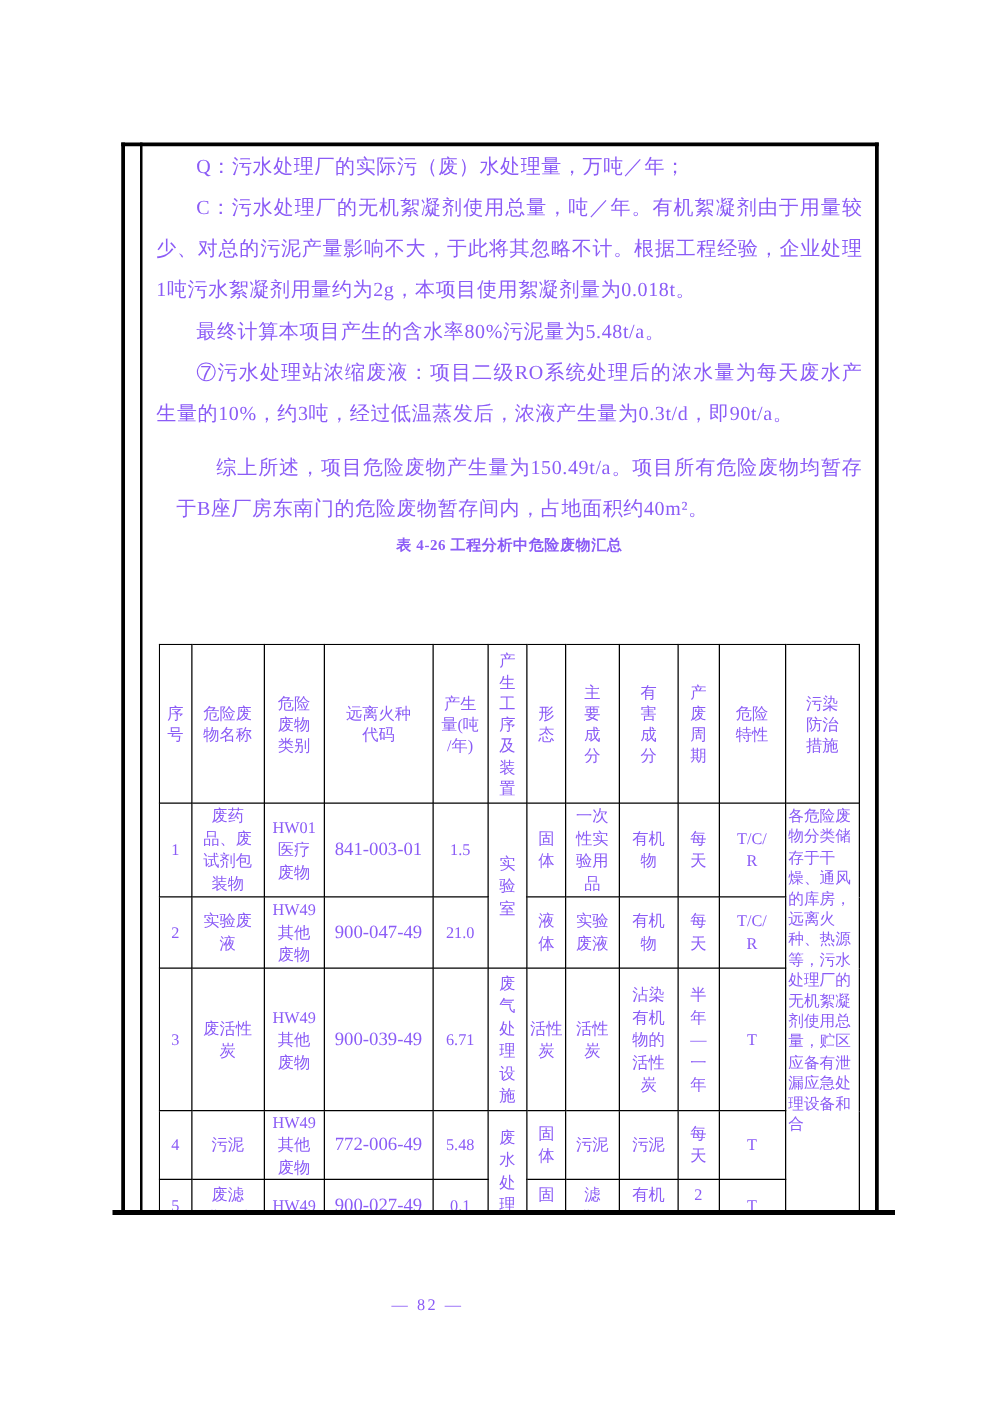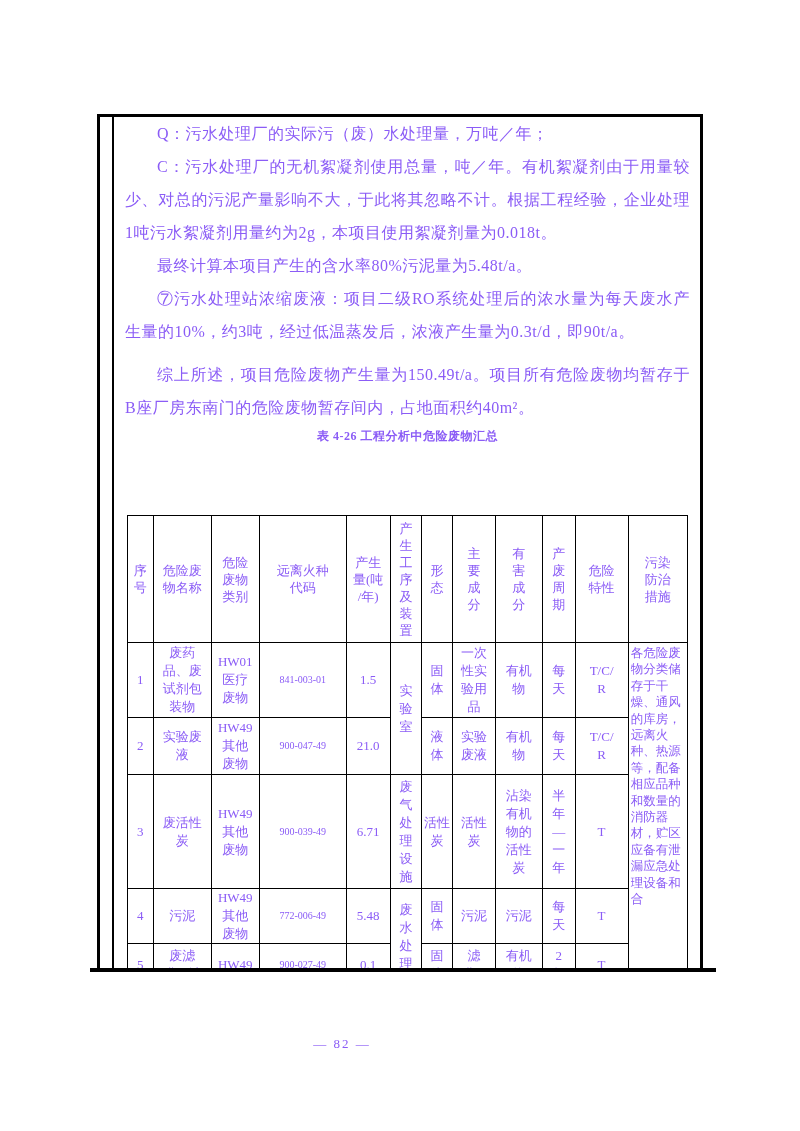--- a/index.html
+++ b/index.html
@@ -23,21 +23,21 @@
     position:absolute;left:125px;top:117px;width:565px;
   }
   .content p{
     margin:0;
     font-size:16px;
     line-height:33px;
     letter-spacing:0.5px;
     text-align:justify;
     text-indent:2em;
   }
-  p.spaced{margin-top:10px;}
+  p.spaced{margin-top:10px;margin-left:16px;}
 
   .table-title{
     margin:0;
     font-size:12px;
     line-height:25px;
     font-weight:bold;
     text-align:center;
     text-indent:0;
     letter-spacing:0.5px;
   }
@@ -53,21 +53,21 @@
     border:1px solid #000;
     text-align:center;
     vertical-align:middle;
     padding:0 1px;
     font-size:13px;
     line-height:18px;
     white-space:pre-line;
     overflow:hidden;
     word-break:break-all;
   }
-  table.hz td.code{font-size:10px;letter-spacing:0;margin-top:24px;}
+  table.hz td.code{font-size:15px;letter-spacing:0;margin-top:24px;}
   table.hz td.measures{
     font-size:12.5px;
     line-height:16.4px;
     padding:2px 2px;
     vertical-align:top;
     text-align:left;
   }
   tr.hdr td{line-height:17px;}
 
   
@@ -173,21 +173,21 @@
         <td>一次
 性实
 验用
 品</td>
         <td>有机
 物</td>
         <td>每
 天</td>
         <td>T/C/
 R</td>
-        <td class="measures" rowspan="5">各危险废物分类储存于干燥、通风的库房，远离火种、热源等，配备相应品种和数量的消防器材，贮区应备有泄漏应急处理设备和合</td>
+        <td class="measures" rowspan="5">各危险废物分类储存于干燥、通风的库房，远离火种、热源等，污水处理厂的无机絮凝剂使用总量，贮区应备有泄漏应急处理设备和合</td>
       </tr>
       <tr style="height:57px">
         <td>2</td>
         <td>实验废
 液</td>
         <td>HW49
 其他
 废物</td>
         <td class="code">900-047-49</td>
         <td>21.0</td>

